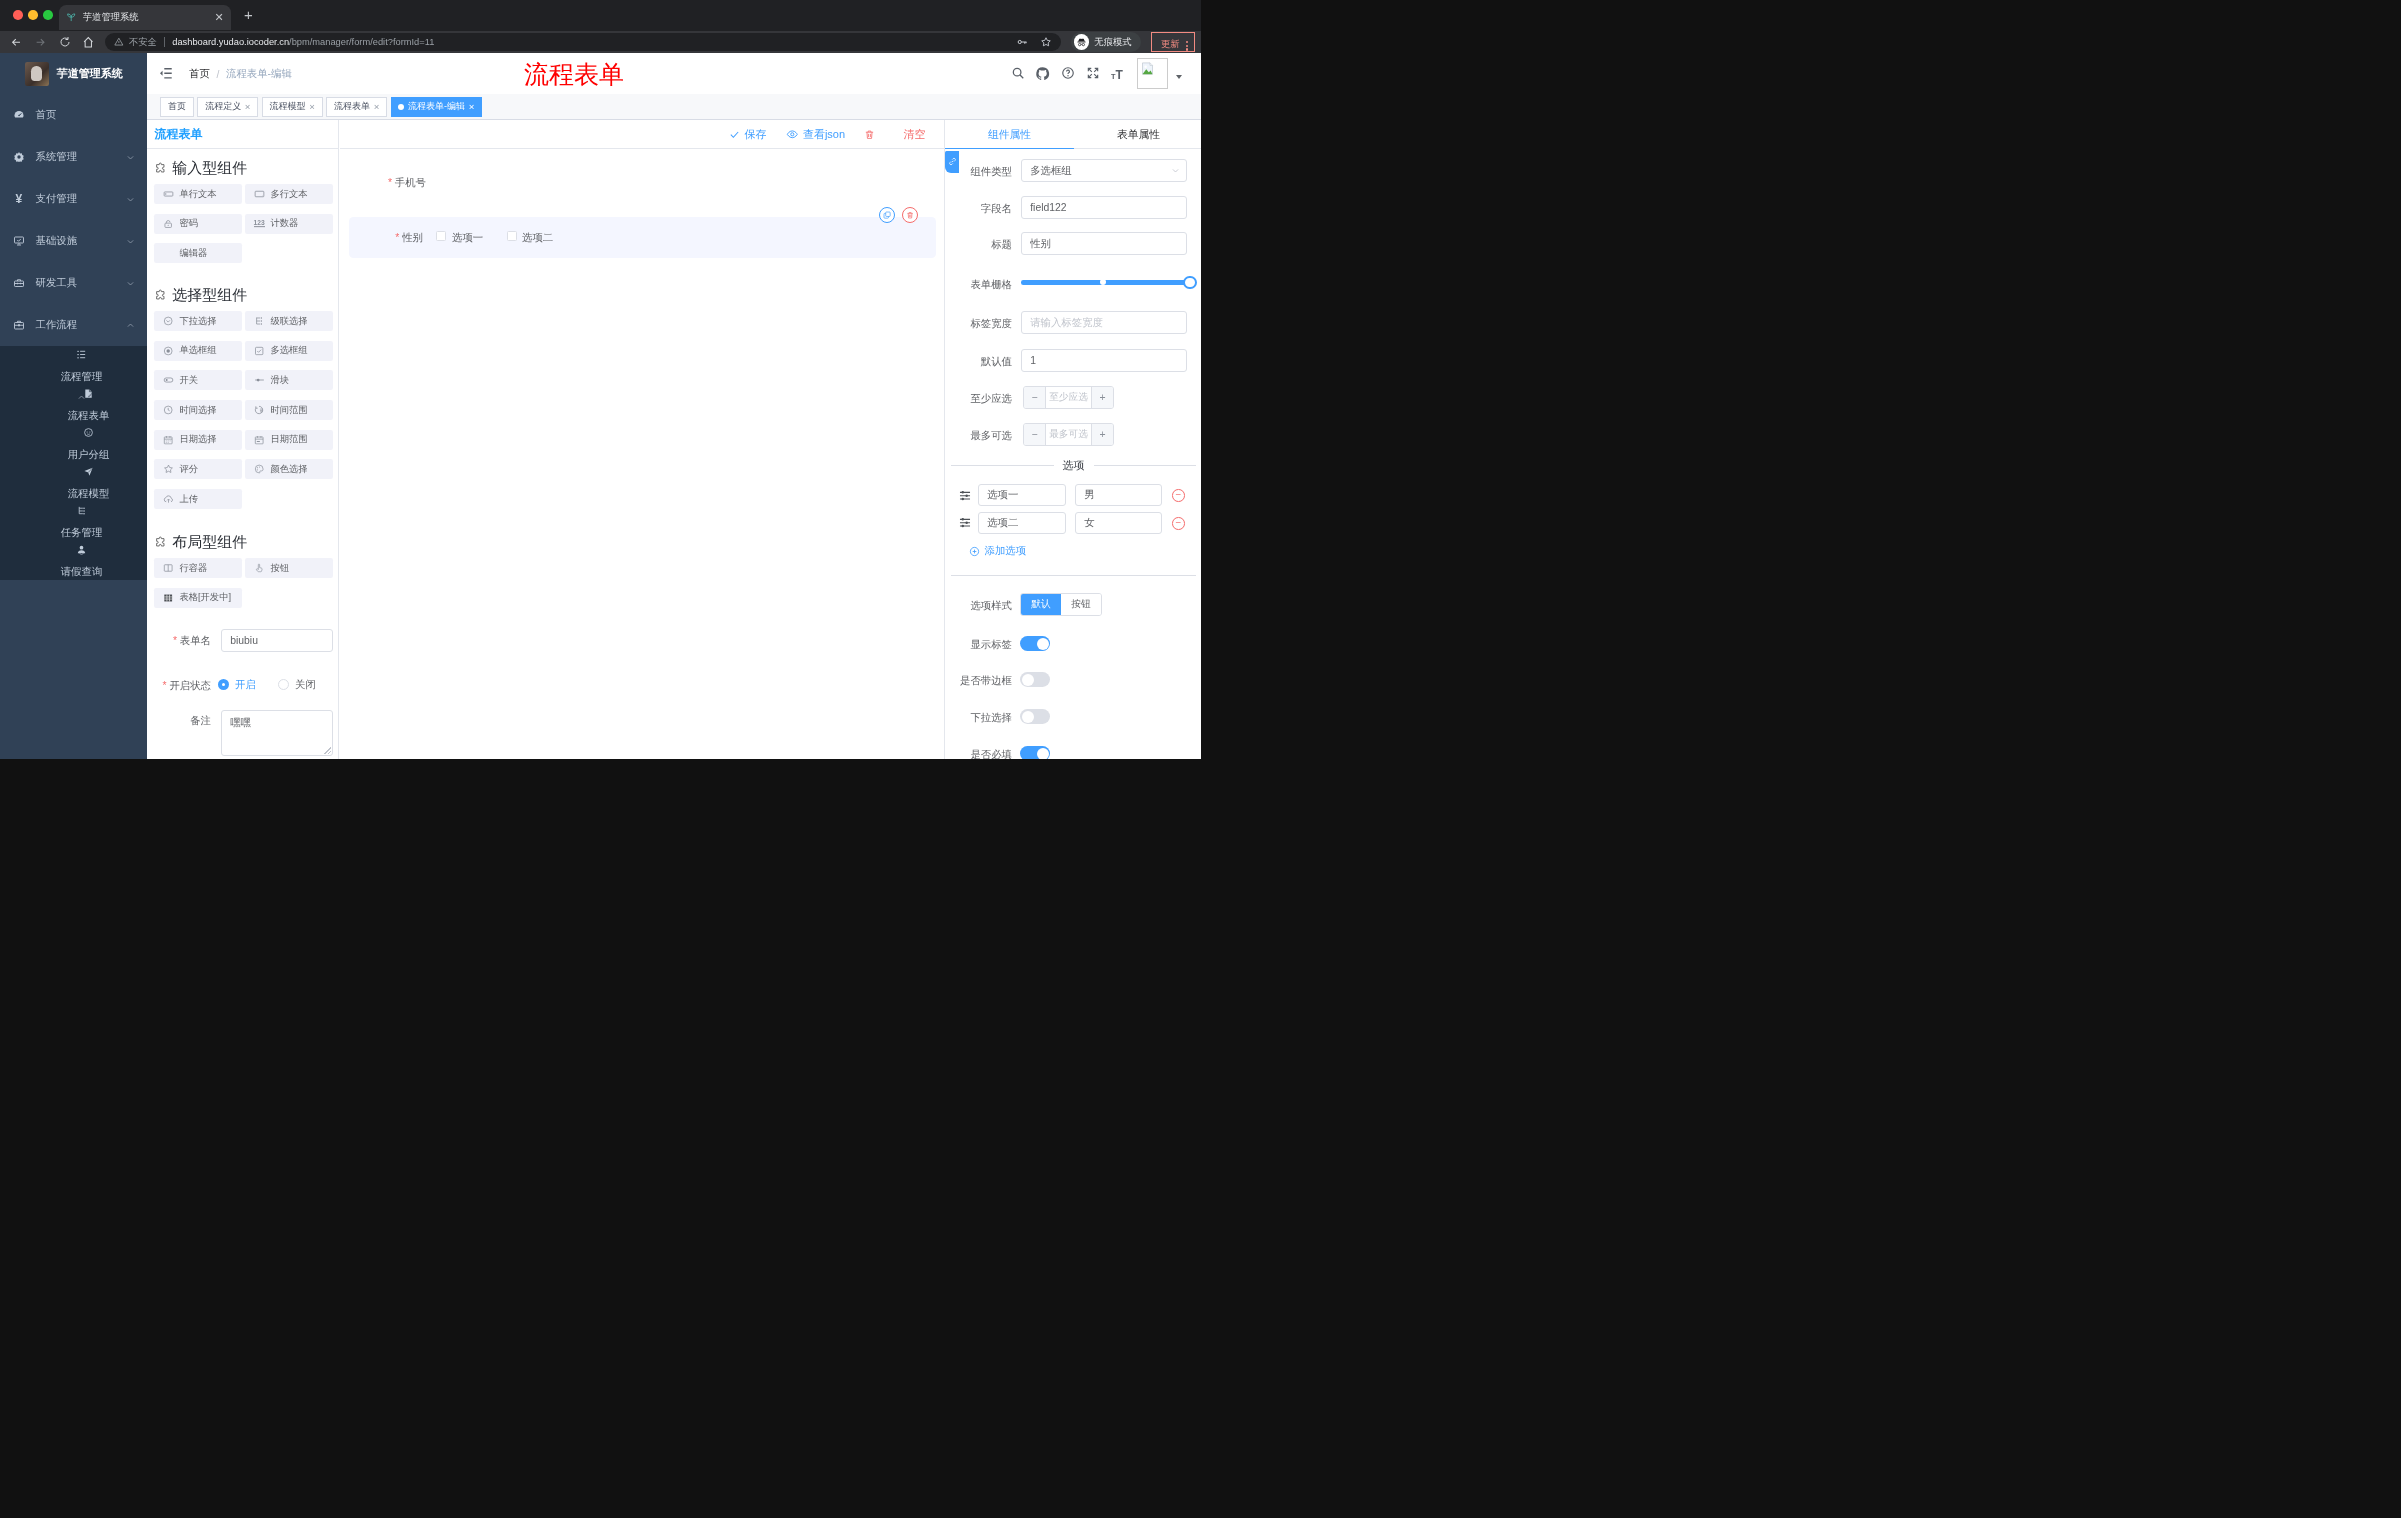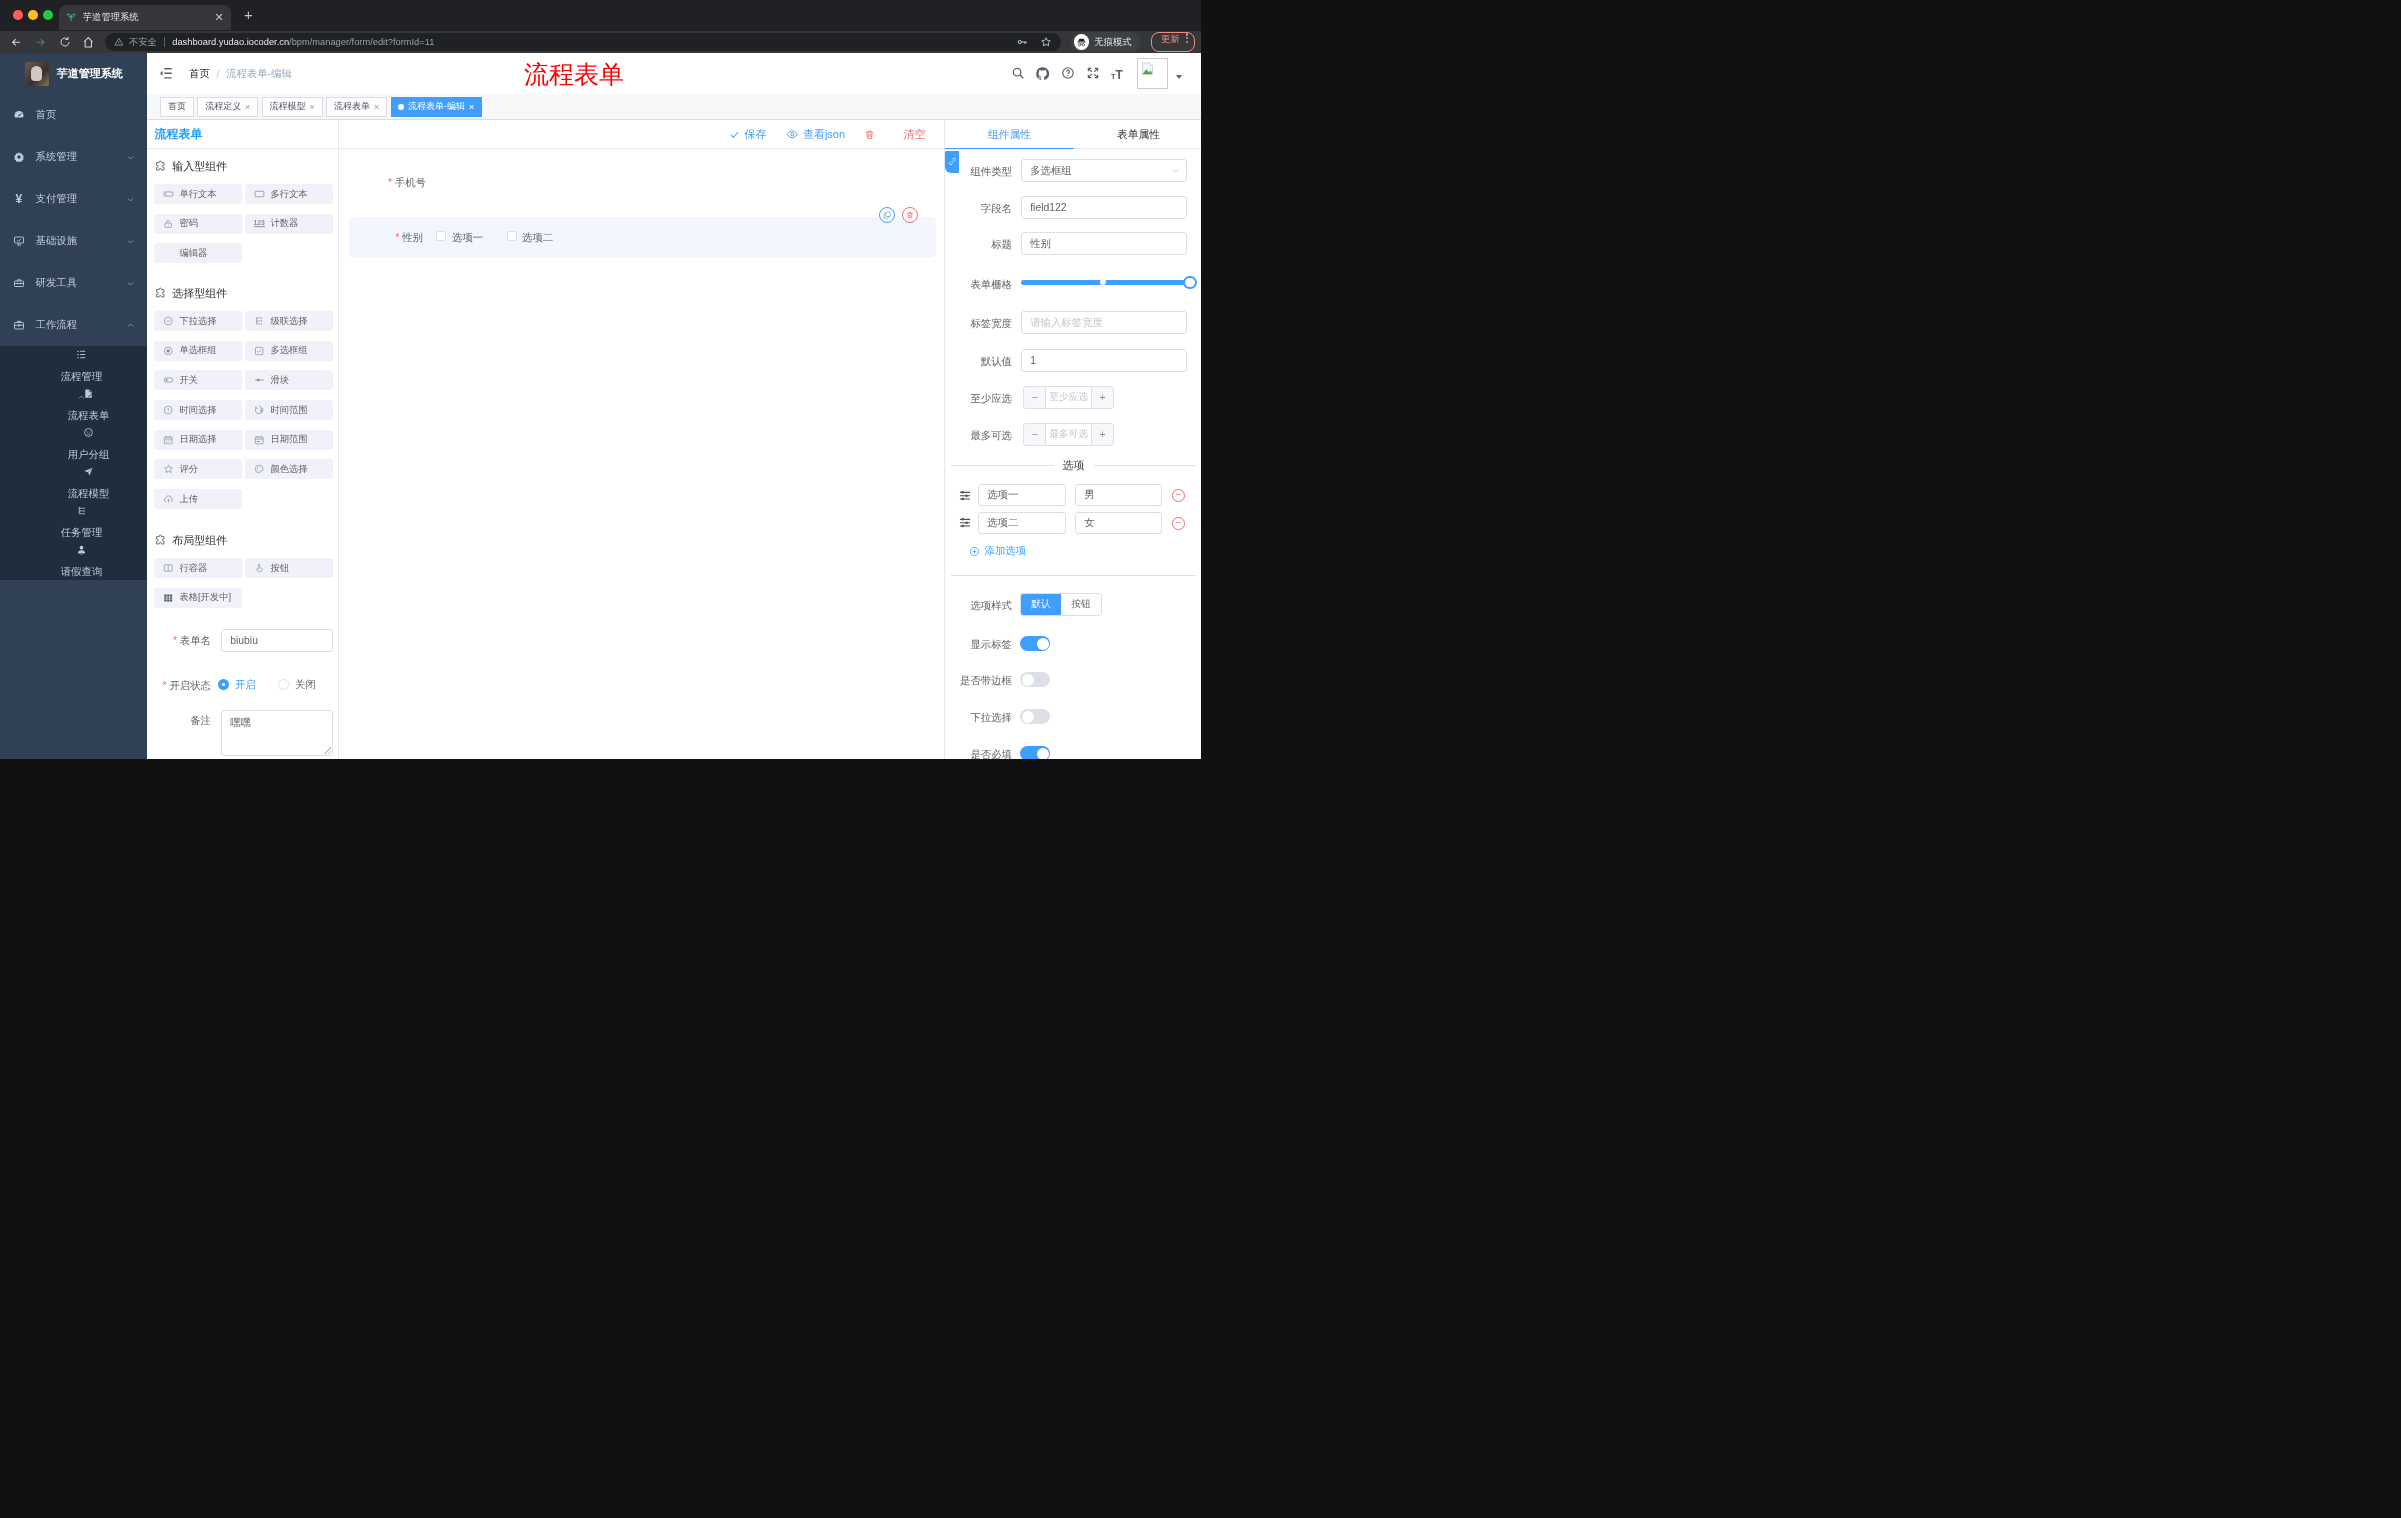--- a/index.html
+++ b/index.html
@@ -18,21 +18,21 @@
   .newtab { position:absolute; left:244px; top:7.4px; color:#c3c6ca; font-size:15px; line-height:15px; }
   .toolbar { left:0; top:30.5px; width:1201px; height:23px; background:#35363a; display:flex; align-items:center; }
   .navic { width:24px; display:flex; justify-content:center; color:#d2d5d9; }
   .navic.dim { color:#6e7277; }
   .addr { height:18.6px; margin-left:4.5px; width:956px; background:#202124; border-radius:9.7px; display:flex; align-items:center; padding:0 9px; color:#9aa0a6; font-size:9.3px; }
   .addr .sep { width:0.7px; height:10.4px; background:#5f6368; margin:0 7.4px; }
   .addr .host { color:#e8eaed; }
   .addr .spring { flex:1; }
   .incog { height:20px; margin-left:10.4px; background:#3c4043; border-radius:10.4px; display:flex; align-items:center; padding:1.5px 9px 1.5px 2.2px; color:#e8eaed; font-size:9.3px; gap:5.2px; }
   .incog .circ { width:15.6px; height:15.6px; background:#fff; border-radius:50%; display:flex; align-items:center; justify-content:center; }
-  .updatebtn { height:19.3px; margin-left:10.4px; border:1.1px solid #f28b82; border-radius:8px; display:flex; align-items:flex-start; padding:0 6px 0 9px; color:#f28b82; font-size:9.3px; gap:6px; }
+  .updatebtn { height:19.3px; margin-left:10.4px; border:1.1px solid #f28b82; border-radius:0; display:flex; align-items:flex-end; padding:0 6px 0 9px; color:#f28b82; font-size:9.3px; gap:6px; }
   .vdots { display:flex; flex-direction:column; gap:1.5px; }
   .vdots i { width:2.2px; height:2.2px; border-radius:50%; background:#f28b82; }
 
   
   .sidebar { left:0; top:53px; width:147px; height:706px; background:#304156; color:#bfcbd9; font-size:10.4px; }
   .logo-row { height:41px; display:flex; align-items:center; padding-left:24.5px; gap:8.2px; }
   .logo-img { width:24px; height:24px; border-radius:2.2px; background:linear-gradient(135deg,#6d5b4f 0%,#3a2f2a 60%, #8b7355 100%); position:relative; overflow:hidden; }
   .logo-img::after { content:""; position:absolute; left:6.7px; top:4.5px; width:10.4px; height:15px; background:#cfc8c2; border-radius:5.2px 5.2px 3.7px 3.7px; }
   .app-title { color:#fff; font-size:11px; font-weight:600; white-space:nowrap; }
   .m-item { height:42px; display:flex; align-items:center; padding:0 12px 0 12.6px; gap:10.4px; cursor:pointer; }
@@ -58,21 +58,21 @@
   .tagsbar { left:147px; top:94px; width:1054px; height:26px; background:#f7f8fa; border-bottom:0.7px solid #d8dce5; display:flex; align-items:center; padding-left:13.4px; gap:3.7px; }
   .tag { height:20px; border:0.7px solid #d8dce5; background:#fff; color:#495060; font-size:9px; display:flex; align-items:center; padding:0 6.7px; gap:3.7px; cursor:pointer; }
   .tag .x { font-size:9.7px; color:#9aa2ad; }
   .tag.active { background:#409eff; border-color:#409eff; color:#fff; }
   .tag.active .x { color:#fff; }
   .tag .dot { width:6px; height:6px; border-radius:50%; background:#fff; }
 
   
   .palette { left:147px; top:120px; width:192px; height:639px; background:#fff; border-right:0.7px solid #e4e7ed; }
   .pal-title { position:absolute; left:0; top:0; width:100%; height:29px; border-bottom:0.7px solid #e4e7ed; display:flex; align-items:center; padding-left:7.4px; color:#20a0ff; font-size:12px; font-weight:bold; }
-  .sec-hd { position:absolute; left:7.4px; display:flex; align-items:center; gap:5.2px; color:#2b2f36; font-size:11px; font-weight:500; }
+  .sec-hd { position:absolute; left:7.4px; display:flex; align-items:center; gap:5.2px; color:#2b2f36; font-size:15px; font-weight:500; }
   .chipgrid { position:absolute; left:7.4px; display:grid; grid-template-columns:88px 88px; column-gap:3px; row-gap:9.7px; }
   .chip { height:20px; background:#f1f2f9; border-radius:2.2px; position:relative; display:flex; align-items:center; padding-left:25px; color:#606266; font-size:9.3px; cursor:move; white-space:nowrap; }
   .chip .cic { position:absolute; left:8.2px; top:50%; transform:translateY(-50%); color:#8a8f99; display:flex; }
   .plabel { position:absolute; text-align:right; color:#606266; font-size:10.4px; }
   .req::before { content:"* "; color:#f56c6c; }
   .ipt { border:0.7px solid #dcdfe6; border-radius:3px; color:#606266; font-size:10.4px; padding:0 8.2px; background:#fff; outline:none; width:100%; height:100%; font-family:inherit; }
   .ipt::placeholder { color:#c0c4cc; }
 
   .canvas { left:340px; top:120px; width:604px; height:639px; background:#fff; }
   .cv-toolbar { position:absolute; left:0; top:0; width:100%; height:29px; border-bottom:0.7px solid #e4e7ed; display:flex; align-items:center; justify-content:flex-end; padding-right:18.6px; gap:19.3px; font-size:11px; }

